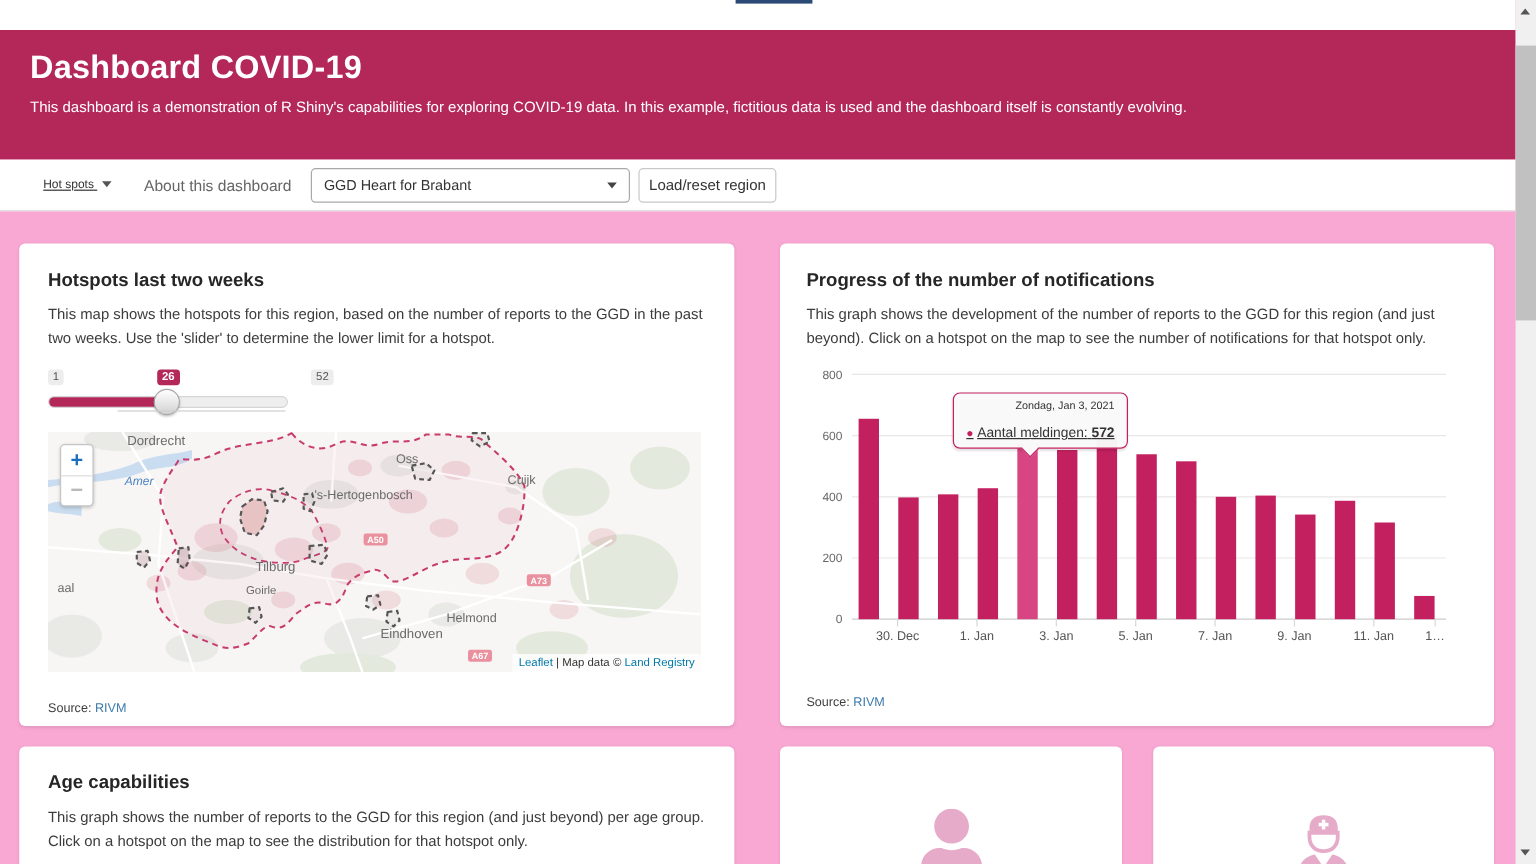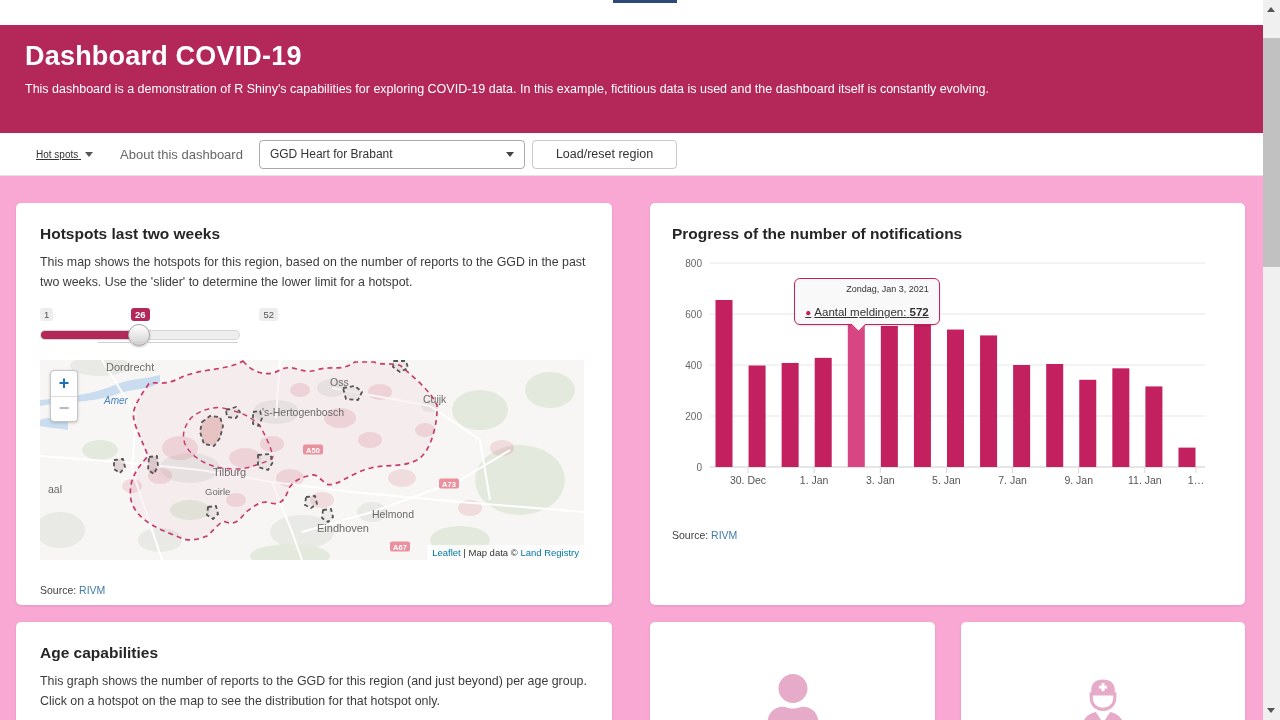--- a/index.html
+++ b/index.html
@@ -16,21 +16,21 @@
   .jumbotron p{margin:10px 0 0 0;font-size:12.5px;}
 
   
   .navbar{position:absolute;top:133px;left:0;width:1263px;height:43px;background:#fff;border-bottom:1px solid #e3e3e3;box-sizing:border-box;display:flex;align-items:center;padding-left:36px;}
   .nav-link{font-size:10px;color:#333;text-decoration:underline;cursor:pointer;}
   .nav-link .caret{display:inline-block;margin-left:4px;width:0;height:0;border-left:4px solid transparent;border-right:4px solid transparent;border-top:5px solid #555;vertical-align:middle;}
   .nav-link2{font-size:13px;color:#666;margin-left:27px;cursor:pointer;}
   .select-box{margin-left:16px;width:266px;height:29px;border:1px solid #a9a9a9;border-radius:4px;background:#fff;display:flex;align-items:center;justify-content:space-between;padding:0 10px;box-sizing:border-box;cursor:pointer;}
   .select-box .sel-text{font-size:12px;color:#333;}
   .select-box .caret{width:0;height:0;border-left:4.5px solid transparent;border-right:4.5px solid transparent;border-top:5.5px solid #444;}
-  .btn{margin-left:7px;height:29px;border:1px solid #c8c8c8;border-radius:4px;background:#fff;font-size:12.5px;color:#333;padding:0 23px;font-family:inherit;cursor:pointer;}
+  .btn{margin-left:7px;height:29px;border:1px solid #c8c8c8;border-radius:4px;background:#fff;font-size:12.5px;color:#333;padding:0 8px;font-family:inherit;cursor:pointer;}
 
   
   .card{position:absolute;background:#fff;border-radius:5px;box-shadow:0 1px 3px rgba(0,0,0,.10);box-sizing:border-box;}
   .card h2{margin:0 0 10px 0;font-size:15.5px;font-weight:bold;color:#262626;}
   .card .desc{margin:0;font-size:12.4px;color:#3c3c3c;line-height:19.5px;}
   .card-map{left:16px;top:203px;width:596px;height:402px;padding:22px 24px;}
   .card-chart{left:650px;top:203px;width:595px;height:402px;padding:22px;}
   .card-age{left:16px;top:622px;width:596px;height:320px;padding:22px 24px;}
   .card-mini1{left:650px;top:622px;width:285px;height:320px;display:flex;justify-content:center;padding-top:30px;}
   .card-mini2{left:961px;top:622px;width:284px;height:320px;display:flex;justify-content:center;padding-top:30px;}
@@ -220,20 +220,21 @@
         <div class="zout">−</div>
       </div>
       <div class="attrib"><a>Leaflet</a><span> | Map data © </span><a>Land Registry</a></div>
     </div>
 
     <div class="source"><span>Source:</span> <a>RIVM</a></div>
   </section>
 
   <section class="card card-chart">
     <h2>Progress of the number of notifications</h2>
+    <p class="desc">This graph shows the development of the number of reports to the GGD for this region (and just beyond). Click on a hotspot on the map to see the number of notifications for that hotspot only.</p>
 
     <div class="chart-wrap">
       <svg id="chart-svg" width="551" height="248" viewBox="0 0 551 248">
           <line x1="38" y1="214" x2="533" y2="214" stroke="#cccccc" stroke-width="1"></line>
           <text x="30" y="217.5" text-anchor="end" font-size="10" fill="#666666">0</text>
           <line x1="38" y1="163" x2="533" y2="163" stroke="#e7e7e7" stroke-width="1"></line>
           <text x="30" y="166.5" text-anchor="end" font-size="10" fill="#666666">200</text>
           <line x1="38" y1="112" x2="533" y2="112" stroke="#e7e7e7" stroke-width="1"></line>
           <text x="30" y="115.5" text-anchor="end" font-size="10" fill="#666666">400</text>
           <line x1="38" y1="61" x2="533" y2="61" stroke="#e7e7e7" stroke-width="1"></line>

